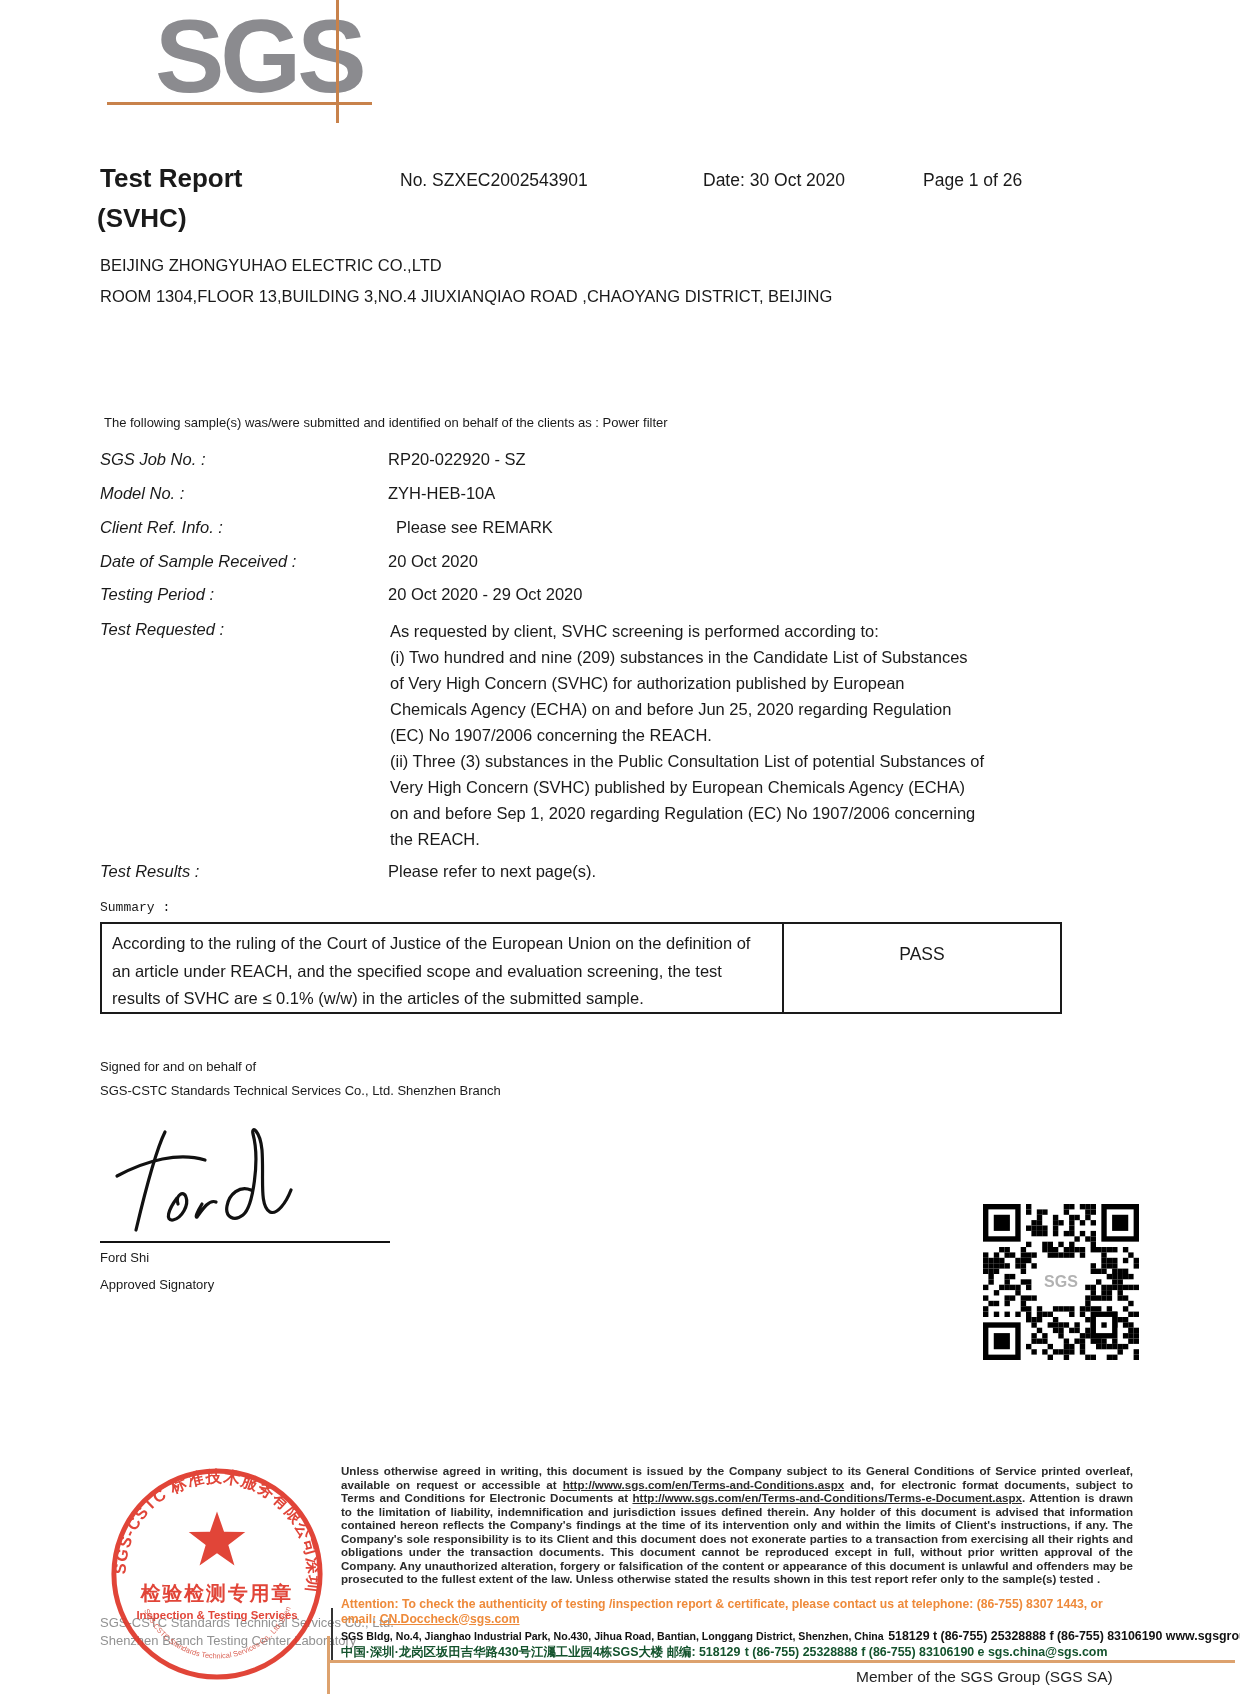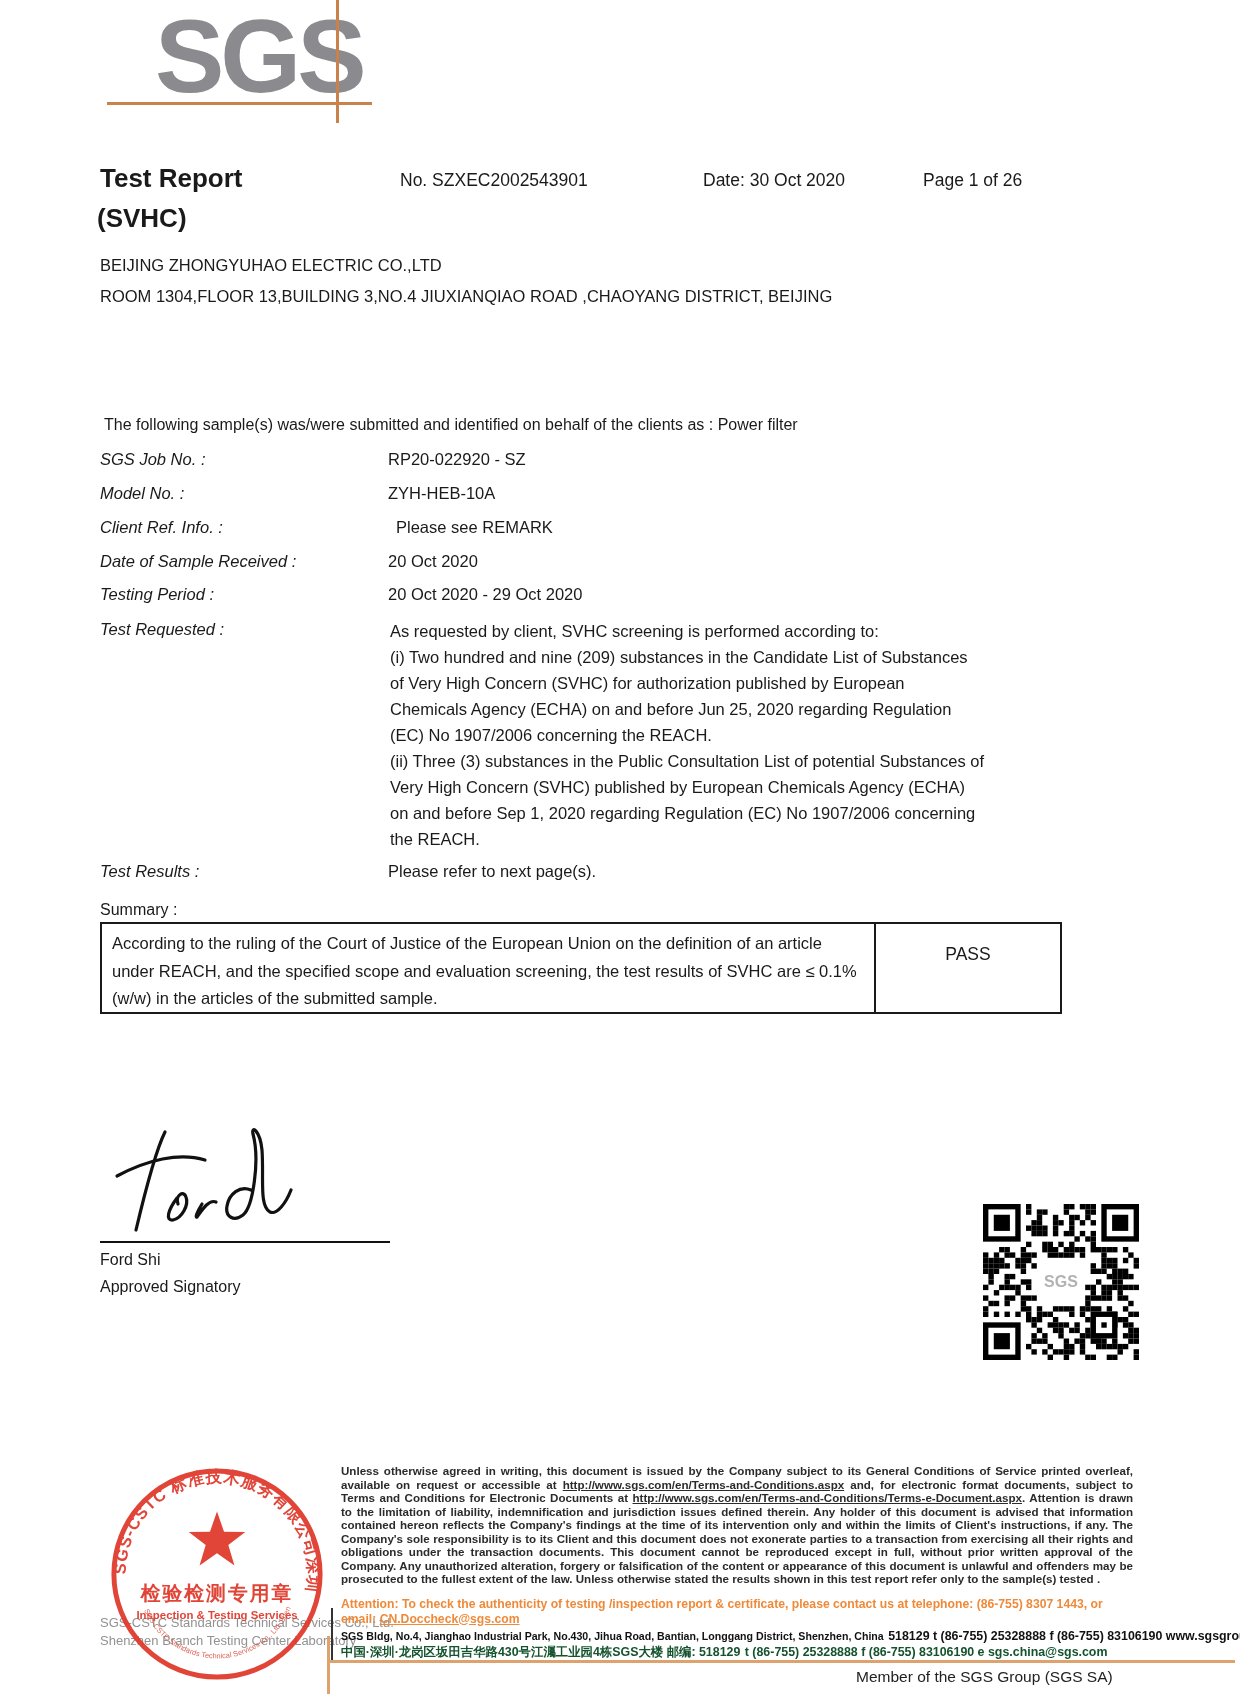--- a/index.html
+++ b/index.html
@@ -5,28 +5,28 @@
   html,body{margin:0;padding:0;background:#fff;}
   body{font-family:"Liberation Sans",sans-serif;color:#1a1a1a;}
   .page{position:relative;width:1240px;height:1694px;background:#fff;overflow:hidden;}
   .abs{position:absolute;}
   
   .logo-text{font-weight:bold;font-size:104px;color:var(--logo_gray);letter-spacing:-4px;line-height:1;transform:scaleY(1.0);}
   .cross-h{height:3px;background:var(--crosshair_orange);}
   .cross-v{width:3px;background:var(--crosshair_orange);}
   .title{font-size:26px;font-weight:bold;letter-spacing:0px;}
   .hmeta{font-size:17.5px;}
-  .body-text{font-size:16px;line-height:1.55;}
+  .body-text{font-size:13px;line-height:1.55;}
   .client-block div{font-size:16.5px;line-height:31px;white-space:pre;}
   .field-label{font-size:16.5px;font-style:italic;}
   .field-value{font-size:16.5px;}
   .para{font-size:16.5px;line-height:26px;white-space:pre-line;width:700px;}
   
   .summary-box{display:flex;border:2px solid #1a1a1a;width:962px;height:92px;box-sizing:border-box;}
-  .summary-left{width:774px;border-right:2px solid #1a1a1a;box-sizing:border-box;padding:6px 14px 0 10px;font-size:16.5px;line-height:27.5px;}
+  .summary-left{width:682px;border-right:2px solid #1a1a1a;box-sizing:border-box;padding:6px 14px 0 10px;font-size:16.5px;line-height:27.5px;}
   .summary-right{flex:1;text-align:center;padding-top:20px;font-size:17.5px;}
   
   .sig-line{height:2px;background:#111;}
   
   .legal{font-size:11.6px;line-height:13.5px;text-align:justify;color:#2b2b2b;font-weight:bold;width:792px;}
   .attention{font-size:12.2px;line-height:14.5px;font-weight:bold;color:var(--attention_orange);width:800px;}
   .addr1a{font-size:10.6px;font-weight:bold;color:#111;}
   .addr1b{font-size:12.4px;font-weight:bold;color:#111;}
   .addr2{font-size:12.4px;font-weight:bold;color:#14532d;}
   .member{font-size:15.5px;color:#222;}
@@ -76,26 +76,30 @@
 Chemicals Agency (ECHA) on and before Jun 25, 2020 regarding Regulation
 (EC) No 1907/2006 concerning the REACH.
 (ii) Three (3) substances in the Public Consultation List of potential Substances of
 Very High Concern (SVHC) published by European Chemicals Agency (ECHA)
 on and before Sep 1, 2020 regarding Regulation (EC) No 1907/2006 concerning
 the REACH.</div>
 
   <div class="abs field-label" style="left:100px;top:862px;">Test Results :</div>
   <div class="abs field-value" style="left:388px;top:862px;">Please refer to next page(s).</div>
 
-  <div class="abs body-text" style="left:100px;top:898px;">Summary :</div>
+  <div class="abs body-text" style="left:100px;top:898px;font-family:Liberation Mono, monospace;">Summary :</div>
   <div class="abs summary-box" style="left:100px;top:922px;">
     <div class="summary-left">According to the ruling of the Court of Justice of the European Union on the definition of an article under REACH, and the specified scope and evaluation screening, the test results of SVHC are ≤ 0.1% (w/w) in the articles of the submitted sample.</div>
     <div class="summary-right">PASS</div>
   </div>
 
+  <div class="abs body-text" style="left:100px;top:1055px;line-height:24px;">
+    <div>Signed for and on behalf of</div>
+    <div>SGS-CSTC Standards Technical Services Co., Ltd. Shenzhen Branch</div>
+  </div>
 
   <svg class="abs" style="left:105px;top:1118px;" width="240" height="125" viewBox="0 0 240 125">
     <g fill="none" stroke="#111" stroke-width="3.2" stroke-linecap="round">
       <path d="M60,14 C50,34 40,74 31,112"></path>
       <path d="M12,58 C42,42 74,34 100,42"></path>
       <path d="M72,80 C63,92 60,103 68,102 C77,100 84,87 81,79 C79,72 70,77 73,86"></path>
       <path d="M97,86 C92,94 90,100 92,99 C97,92 104,81 111,84"></path>
       <path d="M146,72 C135,67 124,76 122,88 C120,99 129,104 138,97 C148,89 155,42 148,16 C146,7 155,12 157,32 C159,60 154,88 165,94 C172,97 181,85 186,72"></path>
     </g>
   </svg>

